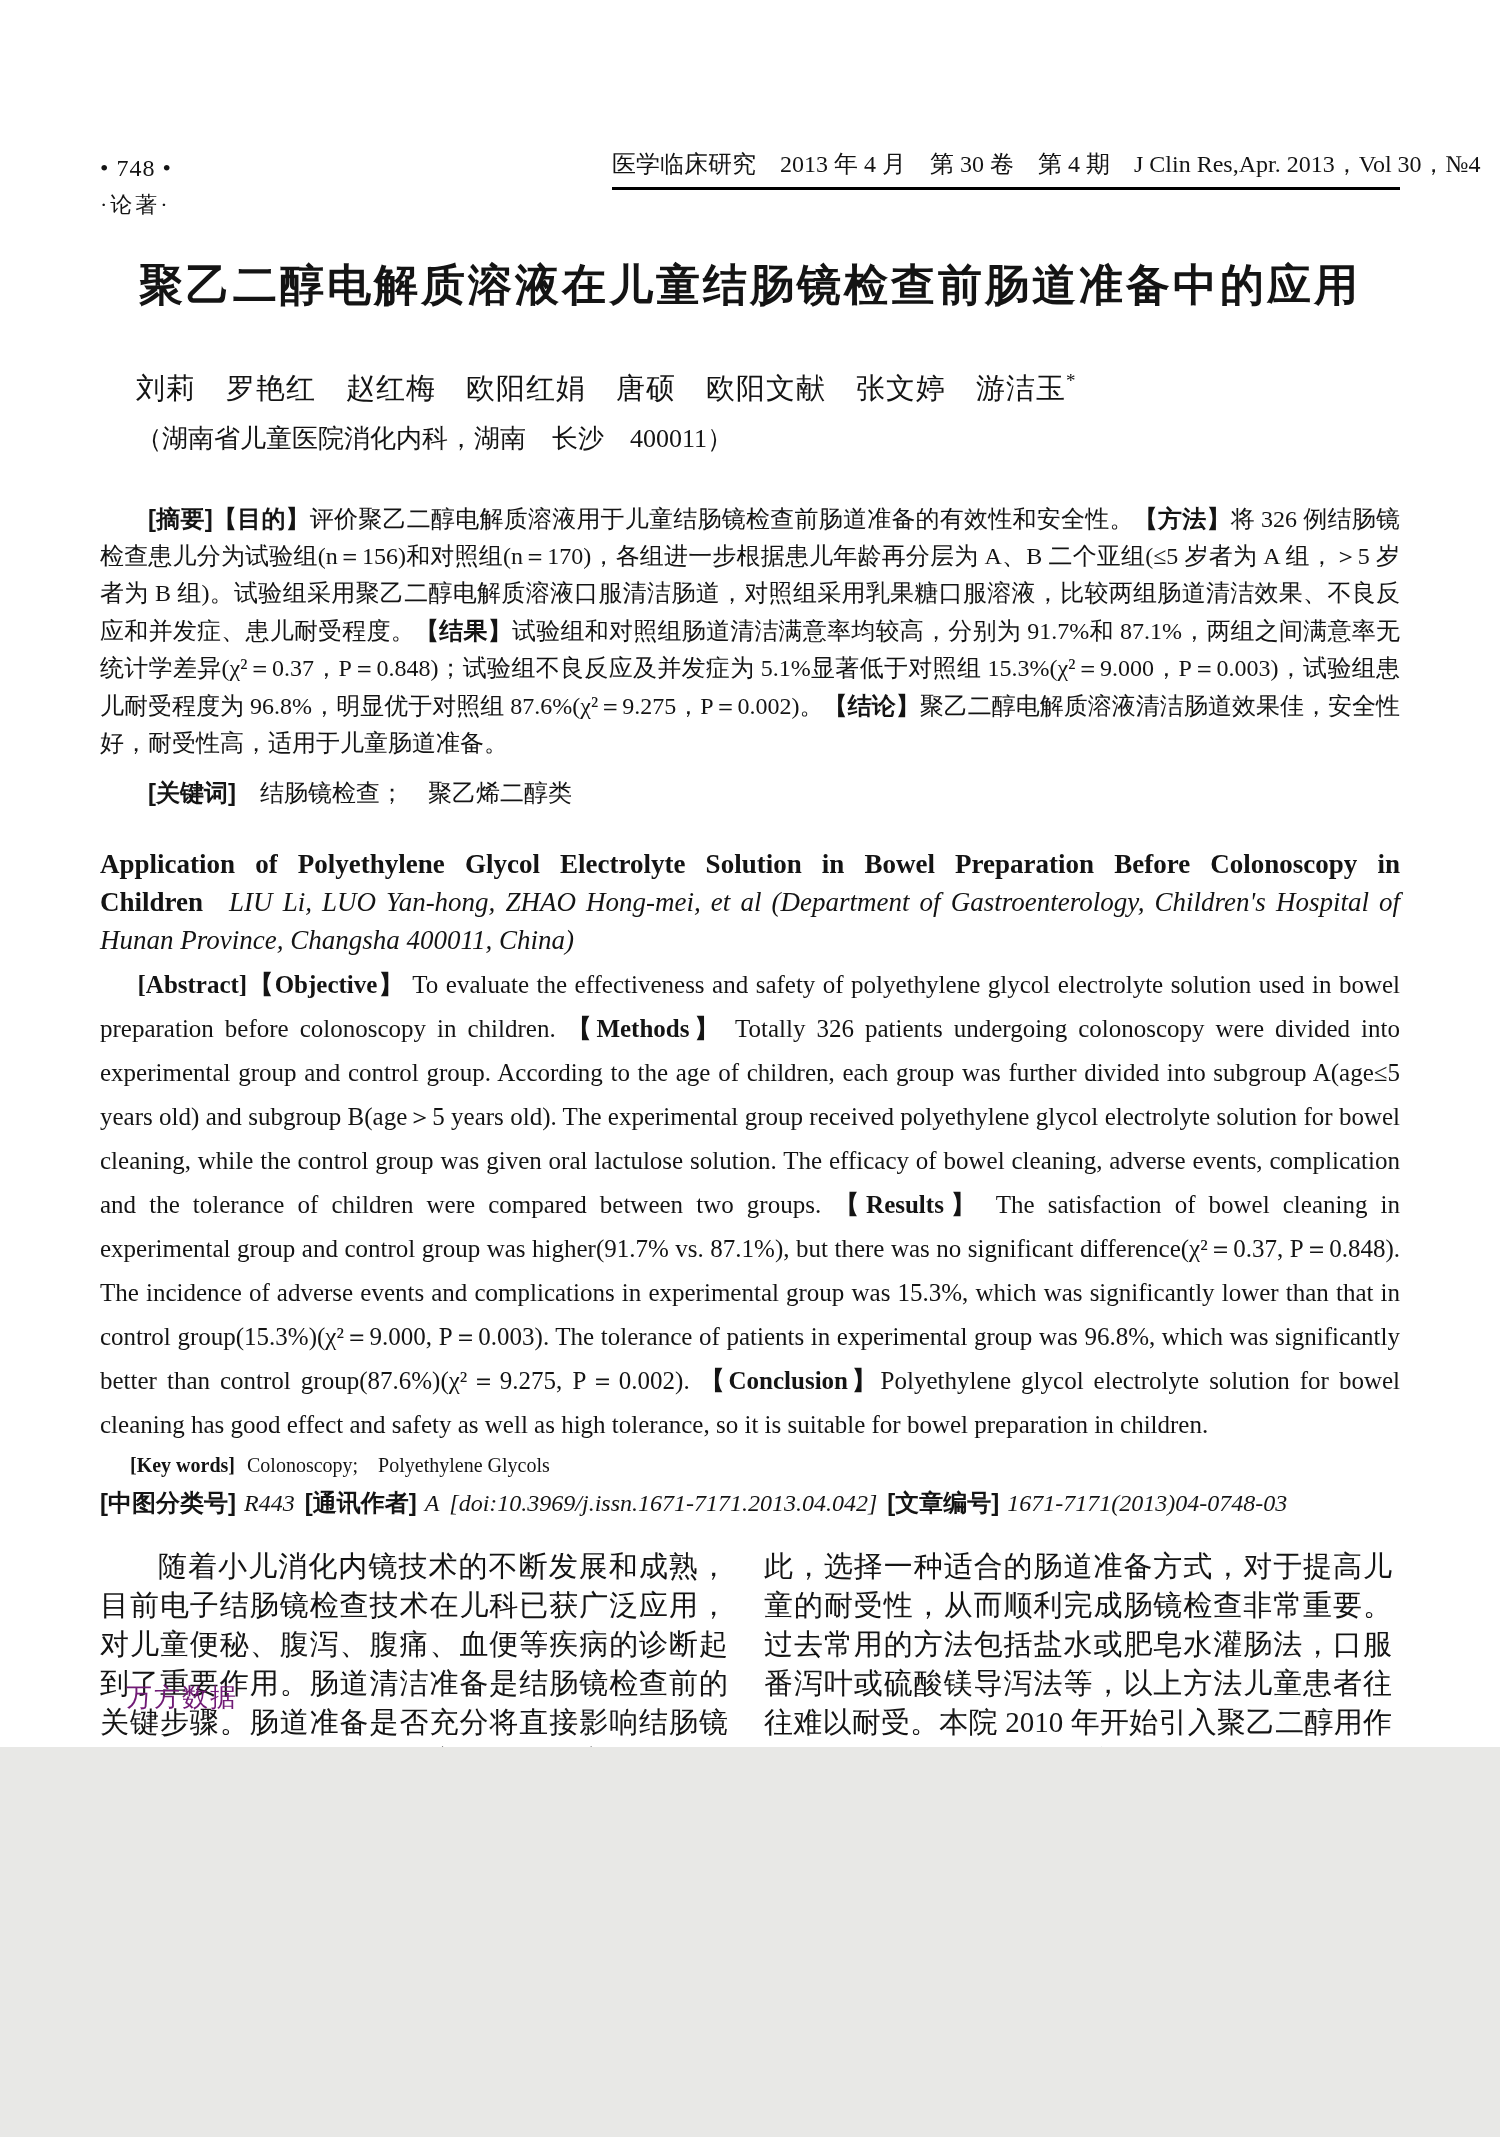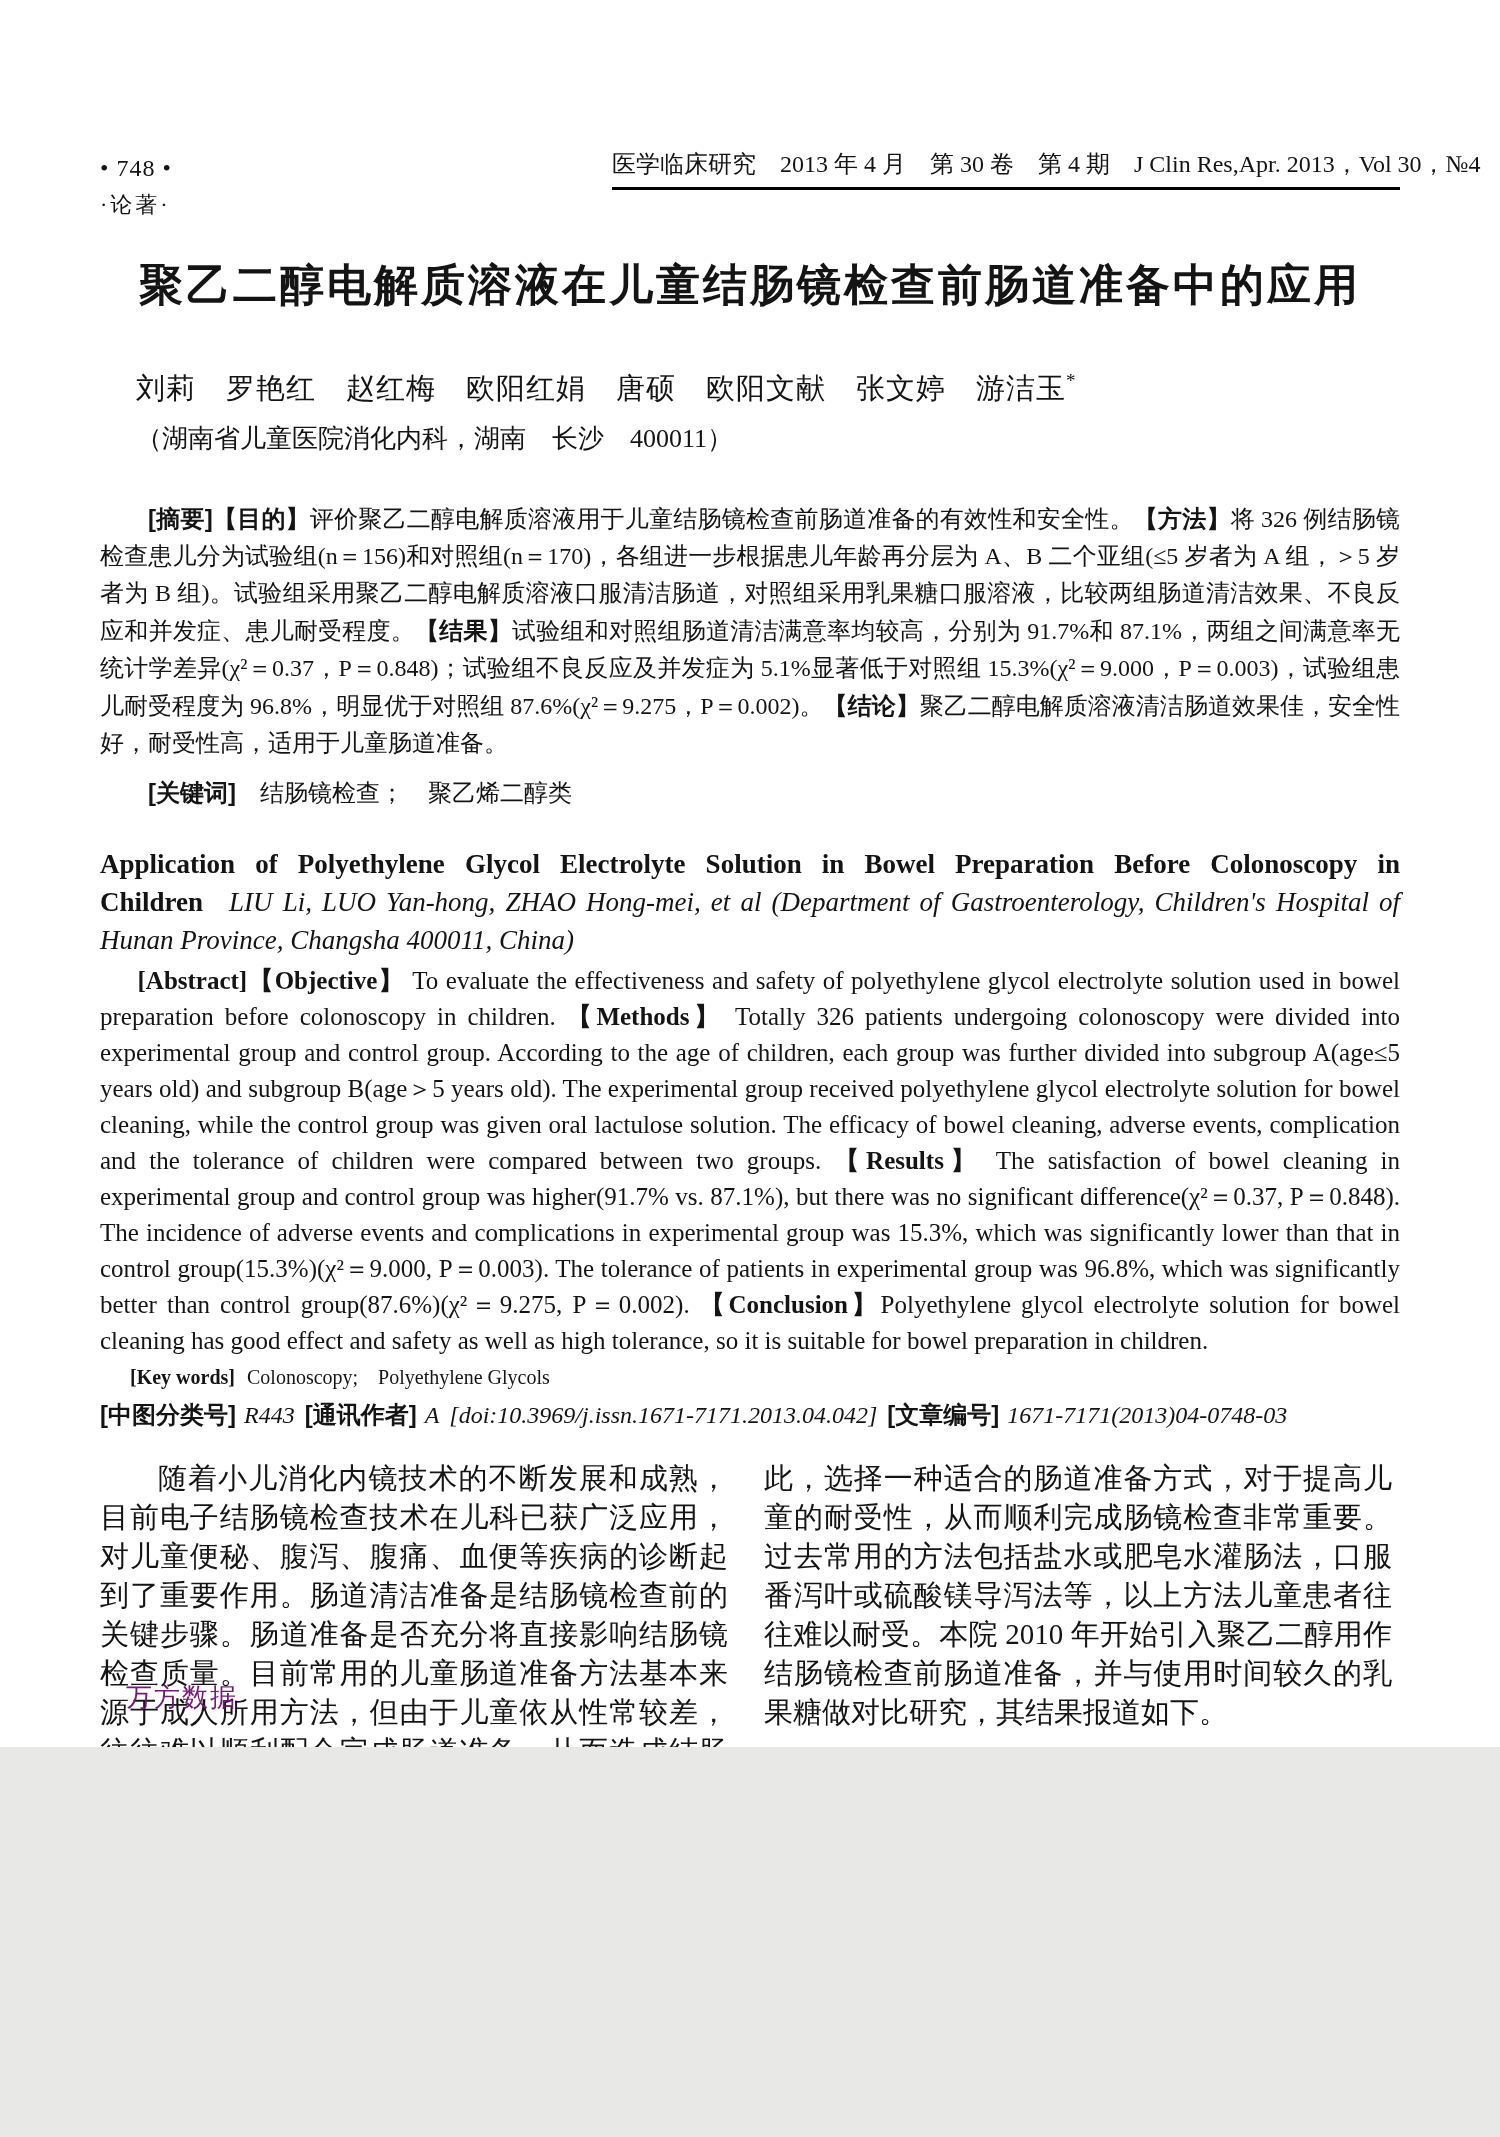--- a/index.html
+++ b/index.html
@@ -83,21 +83,21 @@
     font-size: 27px;
     line-height: 38px;
     text-align: justify;
   }
   .en-title { font-weight: 700; }
   .en-authors { font-style: italic; margin-left: 26px; }
 
   .abstract-en {
     margin-top: 4px;
     font-size: 25px;
-    line-height: 36px;
+    line-height: 44px;
     text-align: justify;
     text-indent: 1.5em;
   }
   .en-label { font-weight: 700; }
 
   .keywords-en {
     margin-top: 5px;
     font-size: 20px;
     text-indent: 1.5em;
   }

